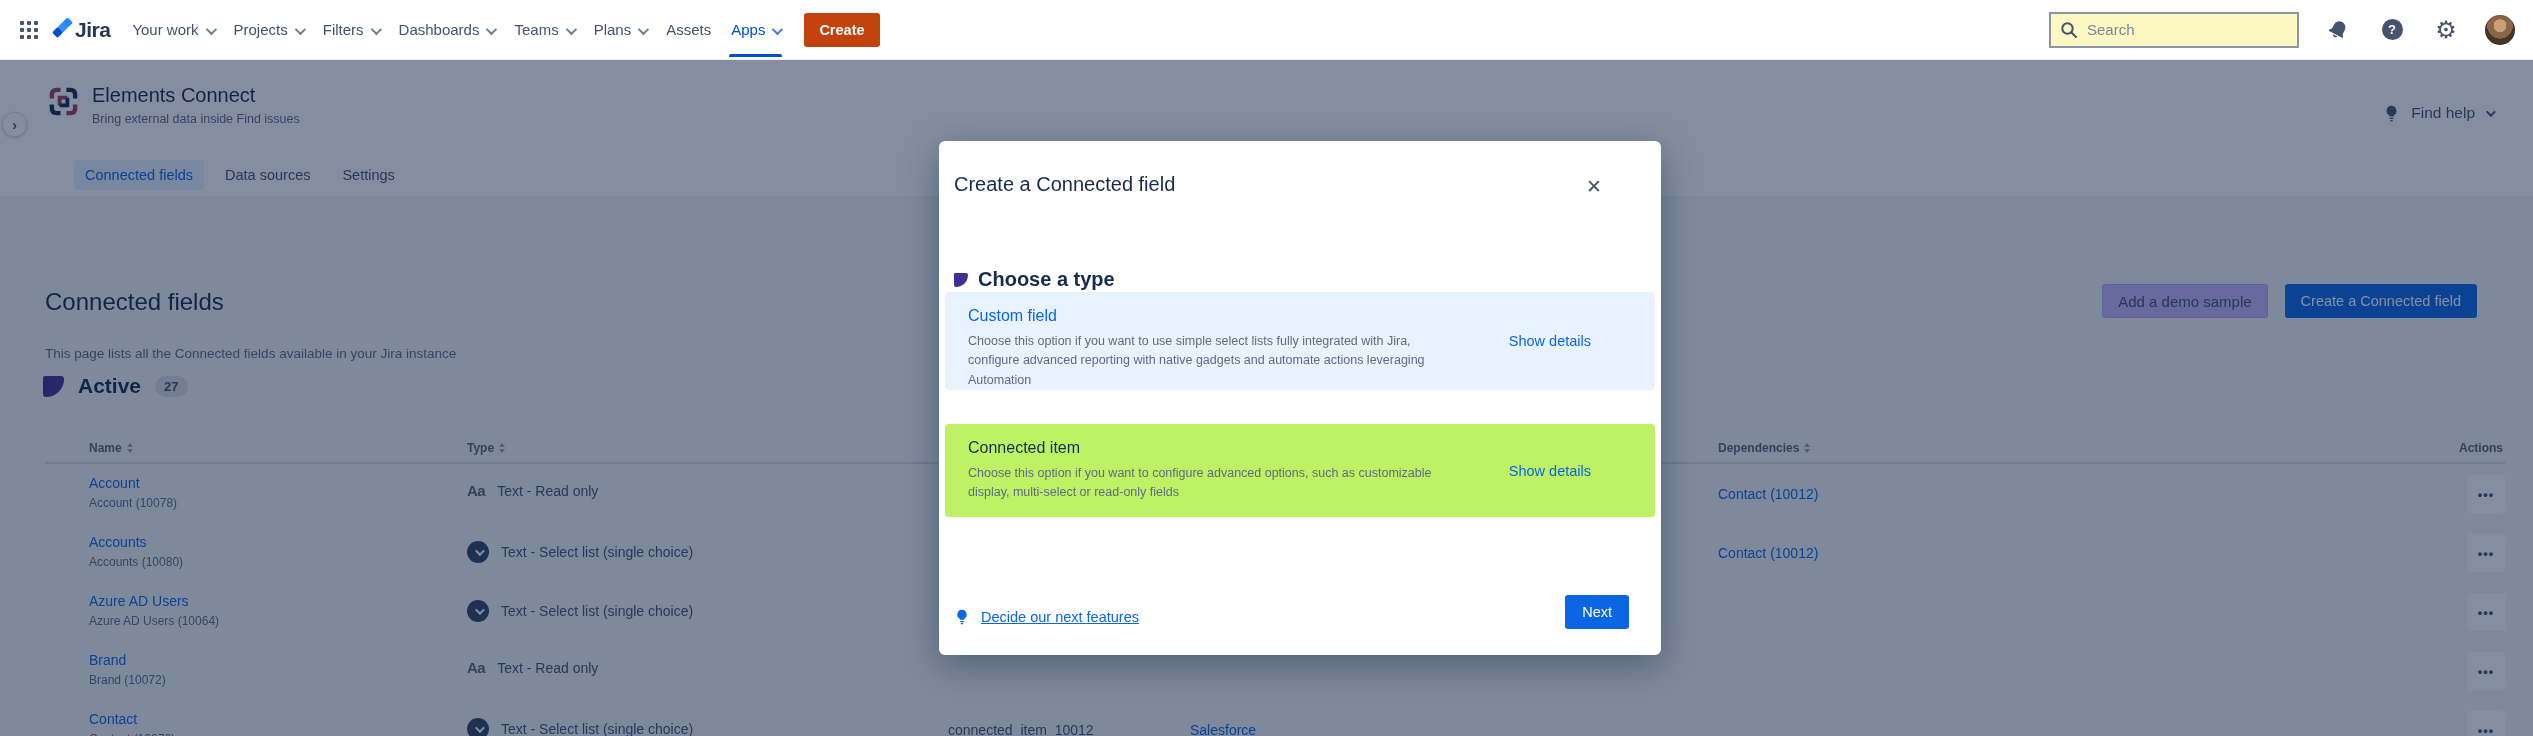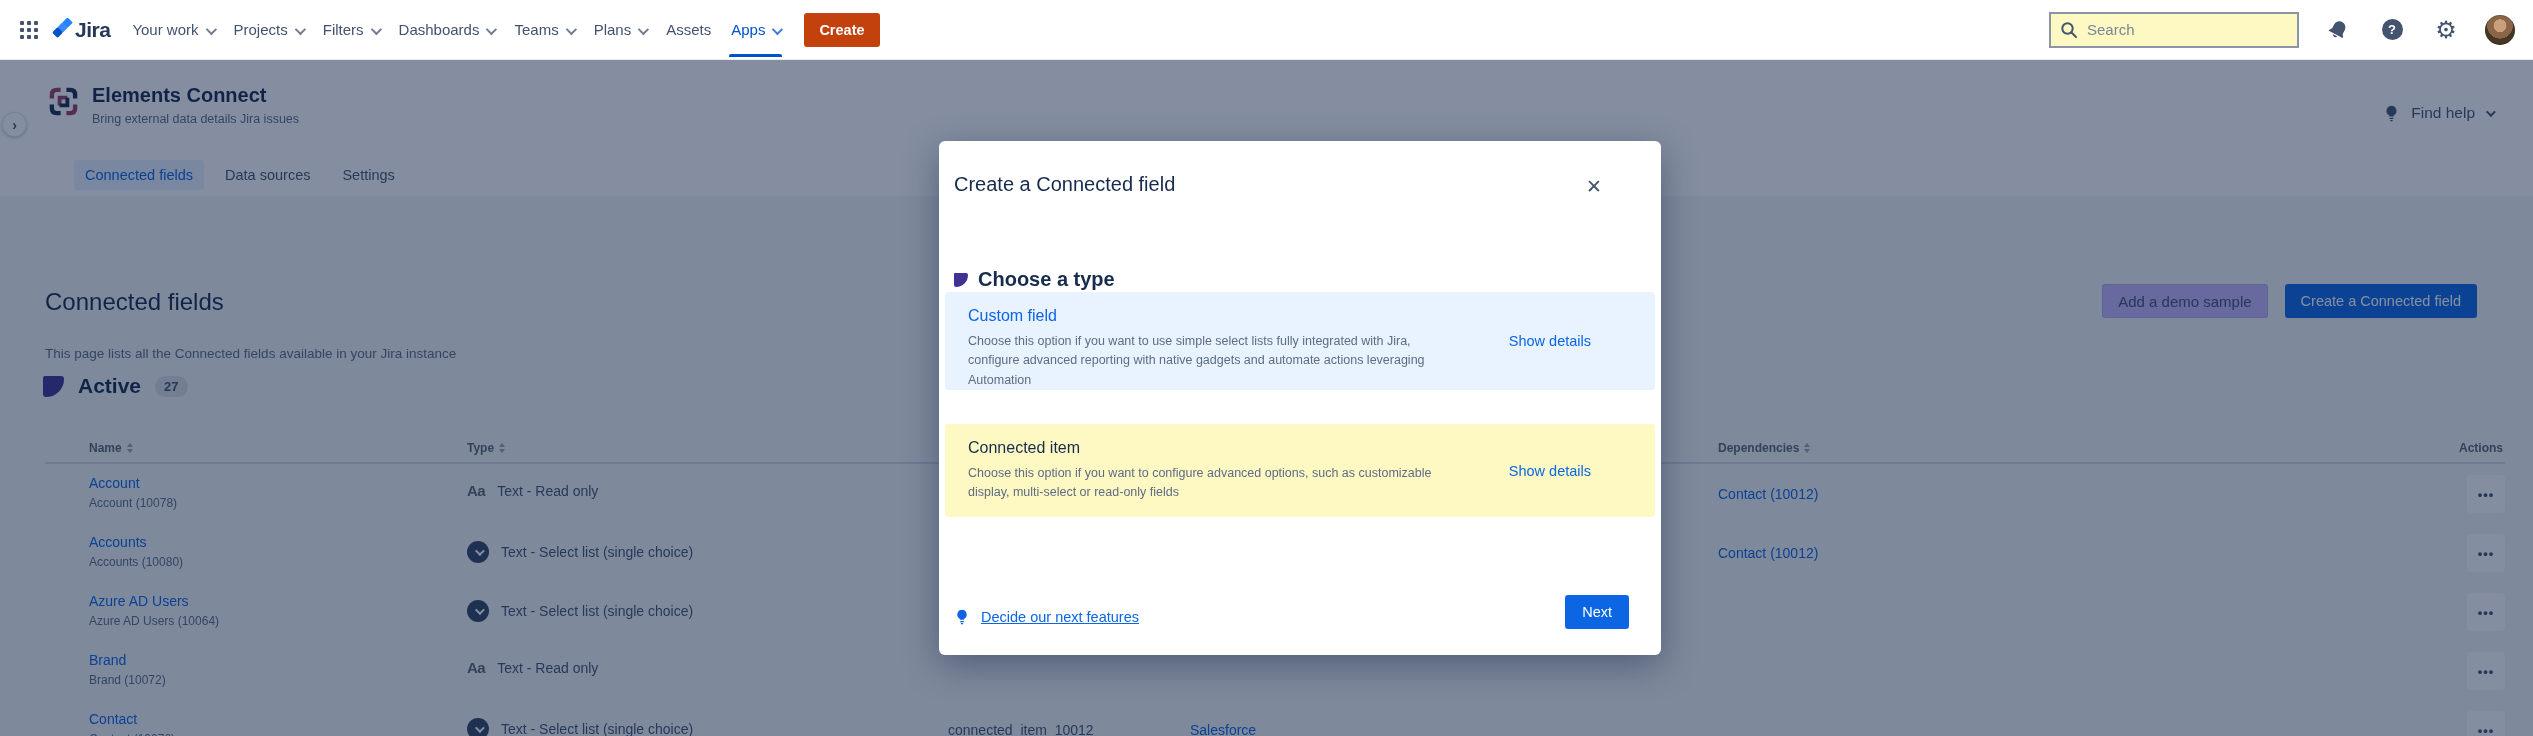--- a/index.html
+++ b/index.html
@@ -42,21 +42,21 @@
             box-shadow:inset 0 0 0 1px rgba(0,0,0,.15); cursor:pointer; }
 
   
   .page { position:absolute; top:60px; left:0; right:0; bottom:0; background:#f4f5f7; z-index:1; }
   .app-header { position:absolute; top:0; left:0; right:0; height:136px; background:#fff; }
   .expand-btn { position:absolute; left:2px; top:52px; width:25px; height:25px; border-radius:50%;
               background:#fff; border:1px solid #e4e6ea; box-shadow:0 1px 3px rgba(9,30,66,.25);
               display:flex; align-items:center; justify-content:center; font-size:14px; font-weight:700;
               color:#44546f; cursor:pointer; }
   .app-logo { position:absolute; left:48px; top:26px; }
-  .app-title { position:absolute; left:92px; top:24px; font-size:20px; font-weight:700; color:#172b4d; }
+  .app-title { position:absolute; left:92px; top:24px; font-size:20px; font-weight:400; color:#172b4d; }
   .app-subtitle { position:absolute; left:92px; top:52px; font-size:12.5px; color:#5e6c84; }
   .find-help { position:absolute; right:40px; top:44px; display:flex; align-items:center; gap:11px;
               font-size:15.5px; font-weight:500; color:#44546f; cursor:pointer; }
   .find-help .fh-chev { width:7px; height:7px; border-right:2px solid #44546f; border-bottom:2px solid #44546f;
               transform:rotate(45deg) translateY(-2px); }
   .tabs { position:absolute; left:74px; top:100px; display:flex; gap:10px; }
   .tab { font-size:14.5px; font-weight:500; color:#44546f; padding:7px 11px; border-radius:3px; cursor:pointer; }
   .tab.active { color:#0c66e4; background:#e9f2ff; }
 
   .content { position:absolute; top:136px; left:0; right:0; bottom:0; background:#f4f5f7; }
@@ -105,21 +105,21 @@
   .backdrop { position:absolute; top:60px; left:0; right:0; bottom:0; background:rgba(9,30,66,0.5); z-index:40; }
   .modal { position:absolute; left:939px; top:141px; width:722px; height:514px; background:#fff;
            border-radius:6px; box-shadow:0 10px 36px rgba(9,30,66,.4); z-index:50; }
   .m-title { position:absolute; left:15px; top:32px; font-size:20px; font-weight:500; color:#172b4d; }
   .m-close { position:absolute; right:52px; top:30px; font-size:19px; color:#44546f; cursor:pointer;
              width:30px; height:30px; display:flex; align-items:center; justify-content:center; border-radius:4px; }
   .m-choose { position:absolute; left:15px; top:127px; display:flex; align-items:center; gap:10px;
              font-size:20px; font-weight:600; color:#172b4d; }
   .m-card { position:absolute; left:6px; right:6px; border-radius:4px; padding:15px 70px 24px 23px; }
   .m-card.one { top:151px; height:98px; background:#e9f2ff; }
-  .m-card.two { top:283px; height:93px; background:#fef9c3; }
+  .m-card.two { top:283px; height:93px; background:#bef264; }
   .m-card-title { font-size:16px; font-weight:500; }
   .m-card.one .m-card-title { color:#0c66e4; }
   .m-card.two .m-card-title { color:#172b4d; }
   .m-card-desc { margin-top:7px; font-size:12.5px; line-height:1.55; color:#5e6c84; max-width:478px; }
   .m-card-link { position:absolute; right:64px; top:50%; transform:translateY(-50%);
              font-size:14.5px; font-weight:500; color:#0c66e4; cursor:pointer; }
   .m-footer-link { position:absolute; left:15px; bottom:30px; display:flex; align-items:center; gap:11px;
              font-size:14.5px; font-weight:500; color:#0c66e4; cursor:pointer;text-decoration:underline; }
   .m-next { position:absolute; right:32px; bottom:26px; height:34px; padding:0 17px; background:#0c66e4;
              color:#fff; font-size:14.5px; font-weight:500; border:none; border-radius:3px; cursor:pointer; }
@@ -195,21 +195,21 @@
         <svg width="31" height="31" viewBox="0 0 32 32" fill="none" stroke-width="4.5" stroke-linecap="butt">
           <path d="M4 13 V9 Q4 4 9 4 H13" stroke="#9e3f63"></path>
           <path d="M19 4 H23 Q28 4 28 9 V13" stroke="#1d2b50"></path>
           <path d="M4 19 V23 Q4 28 9 28 H13" stroke="#1d2b50"></path>
           <path d="M28 19 V23 Q28 28 23 28 H19" stroke="#9e3f63"></path>
           <path d="M12 20 V12 H20" stroke="#9e3f63" stroke-width="4"></path>
           <path d="M20 12 V20 H12" stroke="#1d2b50" stroke-width="4"></path>
         </svg>
       </div>
       <div class="app-title">Elements Connect</div>
-      <div class="app-subtitle">Bring external data details Jira issues</div>
+      <div class="app-subtitle">Bring external data inside Find issues</div>
       <div class="find-help">
         <svg width="17" height="17" viewBox="0 0 16 16">
             <path fill="#44546f" d="M8 .8a4.7 4.7 0 0 0-2.6 8.6c.35.24.6.63.6 1.05v.35h4v-.35c0-.42.25-.81.6-1.05A4.7 4.7 0 0 0 8 .8zM6.2 12h3.6v1.2H6.2zM6.9 14.1h2.2v1.1H6.9z"></path>
           </svg>
         <span>Find help</span>
         <span class="fh-chev"></span>
       </div>
       <div class="tabs">
         <span class="tab active">Connected fields</span>
         <span class="tab">Data sources</span>

